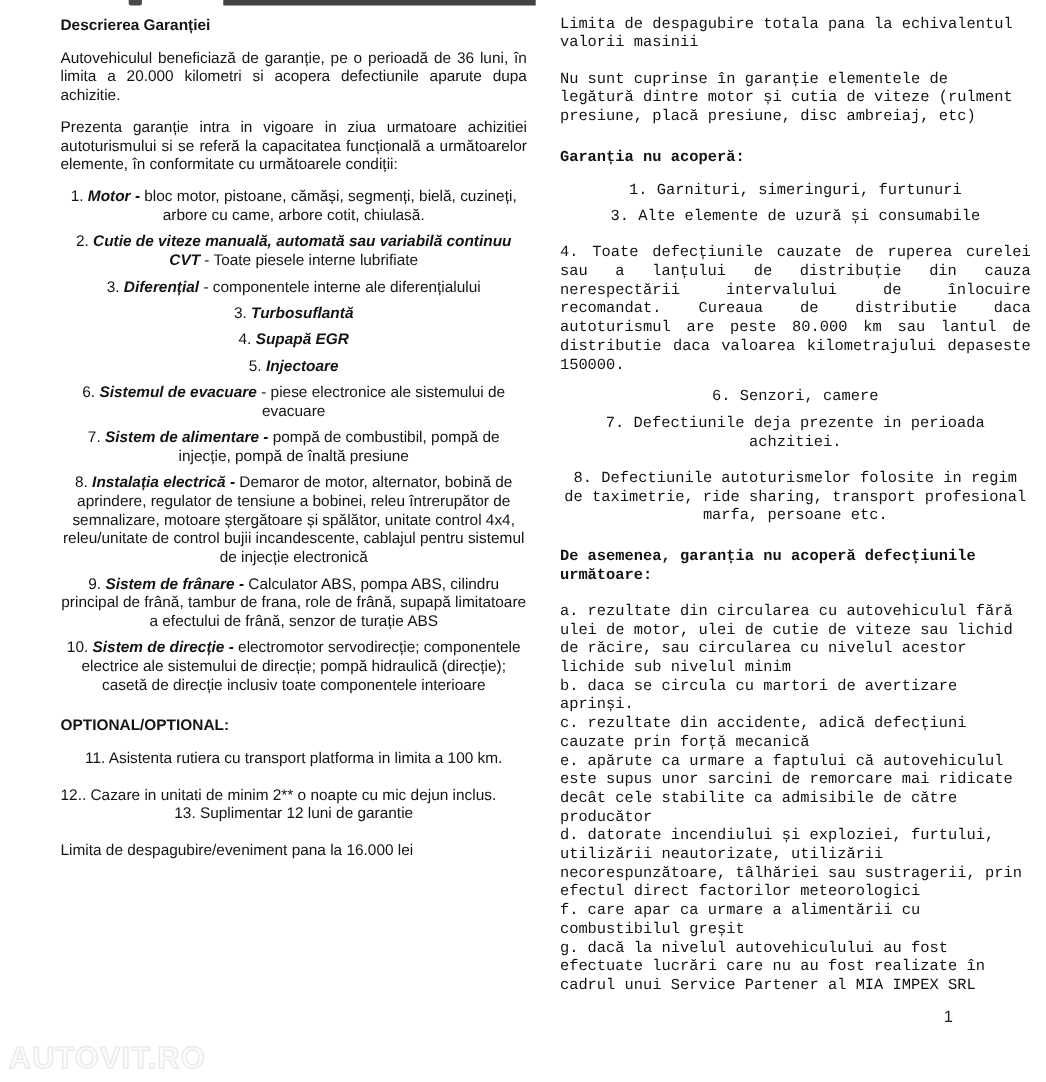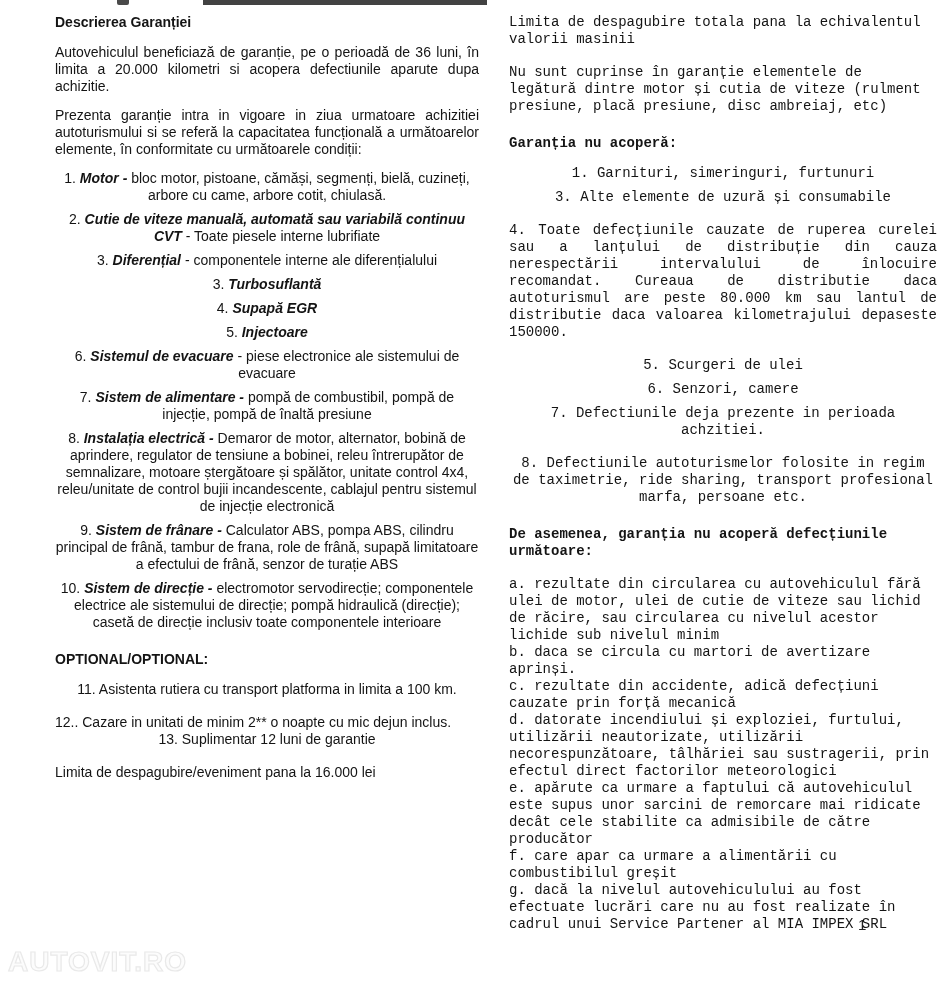--- a/index.html
+++ b/index.html
@@ -63,29 +63,28 @@
       <p class="i">13. Suplimentar 12 luni de garantie</p>
       <p class="p mt">Limita de despagubire/eveniment pana la 16.000 lei</p>
     </div>
   <div class="col col-right">
       <p class="p">Limita de despagubire totala pana la echivalentul valorii masinii</p>
       <p class="p mt">Nu sunt cuprinse în garanție elementele de legătură dintre motor și cutia de viteze (rulment presiune, placă presiune, disc ambreiaj, etc)</p>
       <p class="h">Garanția nu acoperă:</p>
       <p class="i">1. Garnituri, simeringuri, furtunuri</p>
       <p class="i">3. Alte elemente de uzură și consumabile</p>
       <p class="pj mt">4. Toate defecțiunile cauzate de ruperea curelei sau a lanțului de distribuție din cauza nerespectării intervalului de înlocuire recomandat. Cureaua de distributie daca autoturismul are peste 80.000 km sau lantul de distributie daca valoarea kilometrajului depaseste 150000.</p>
-      <p class="i mt">5. Scurgeri  de ulei</p>
       <p class="i">6. Senzori, camere</p>
       <p class="i">7. Defectiunile deja  prezente in perioada achzitiei.</p>
       <p class="i mt">8. Defectiunile autoturismelor  folosite in regim de taximetrie, ride sharing, transport profesional marfa, persoane etc.</p>
       <p class="h">De asemenea, garanția nu acoperă defecțiunile următoare:</p>
       <p class="t mt">a. rezultate din circularea cu autovehiculul fără ulei de motor, ulei de cutie de viteze sau lichid de răcire, sau circularea cu nivelul acestor lichide sub nivelul minim</p>
       <p class="t">b. daca se circula cu martori de avertizare aprinși.</p>
       <p class="t">c. rezultate din accidente, adică defecțiuni cauzate prin forță mecanică</p>
+      <p class="t">e. apărute ca urmare a faptului că autovehiculul este supus unor sarcini de remorcare mai ridicate decât cele stabilite ca admisibile de către producător</p>
       <p class="t">d. datorate incendiului și exploziei, furtului, utilizării neautorizate, utilizării necorespunzătoare, tâlhăriei sau sustragerii, prin efectul direct factorilor meteorologici</p>
-      <p class="t">e. apărute ca urmare a faptului că autovehiculul este supus unor sarcini de remorcare mai ridicate decât cele stabilite ca admisibile de către producător</p>
       <p class="t">f. care apar ca urmare a alimentării cu combustibilul greșit</p>
       <p class="t">g. dacă la nivelul autovehiculului au fost efectuate lucrări care  nu au fost realizate în cadrul unui Service Partener al MIA IMPEX SRL</p>
     </div>
 
   <div class="watermark">AUTOVIT.RO</div>
   <div class="page-number">1</div>
 </div>
 
 </body></html>

